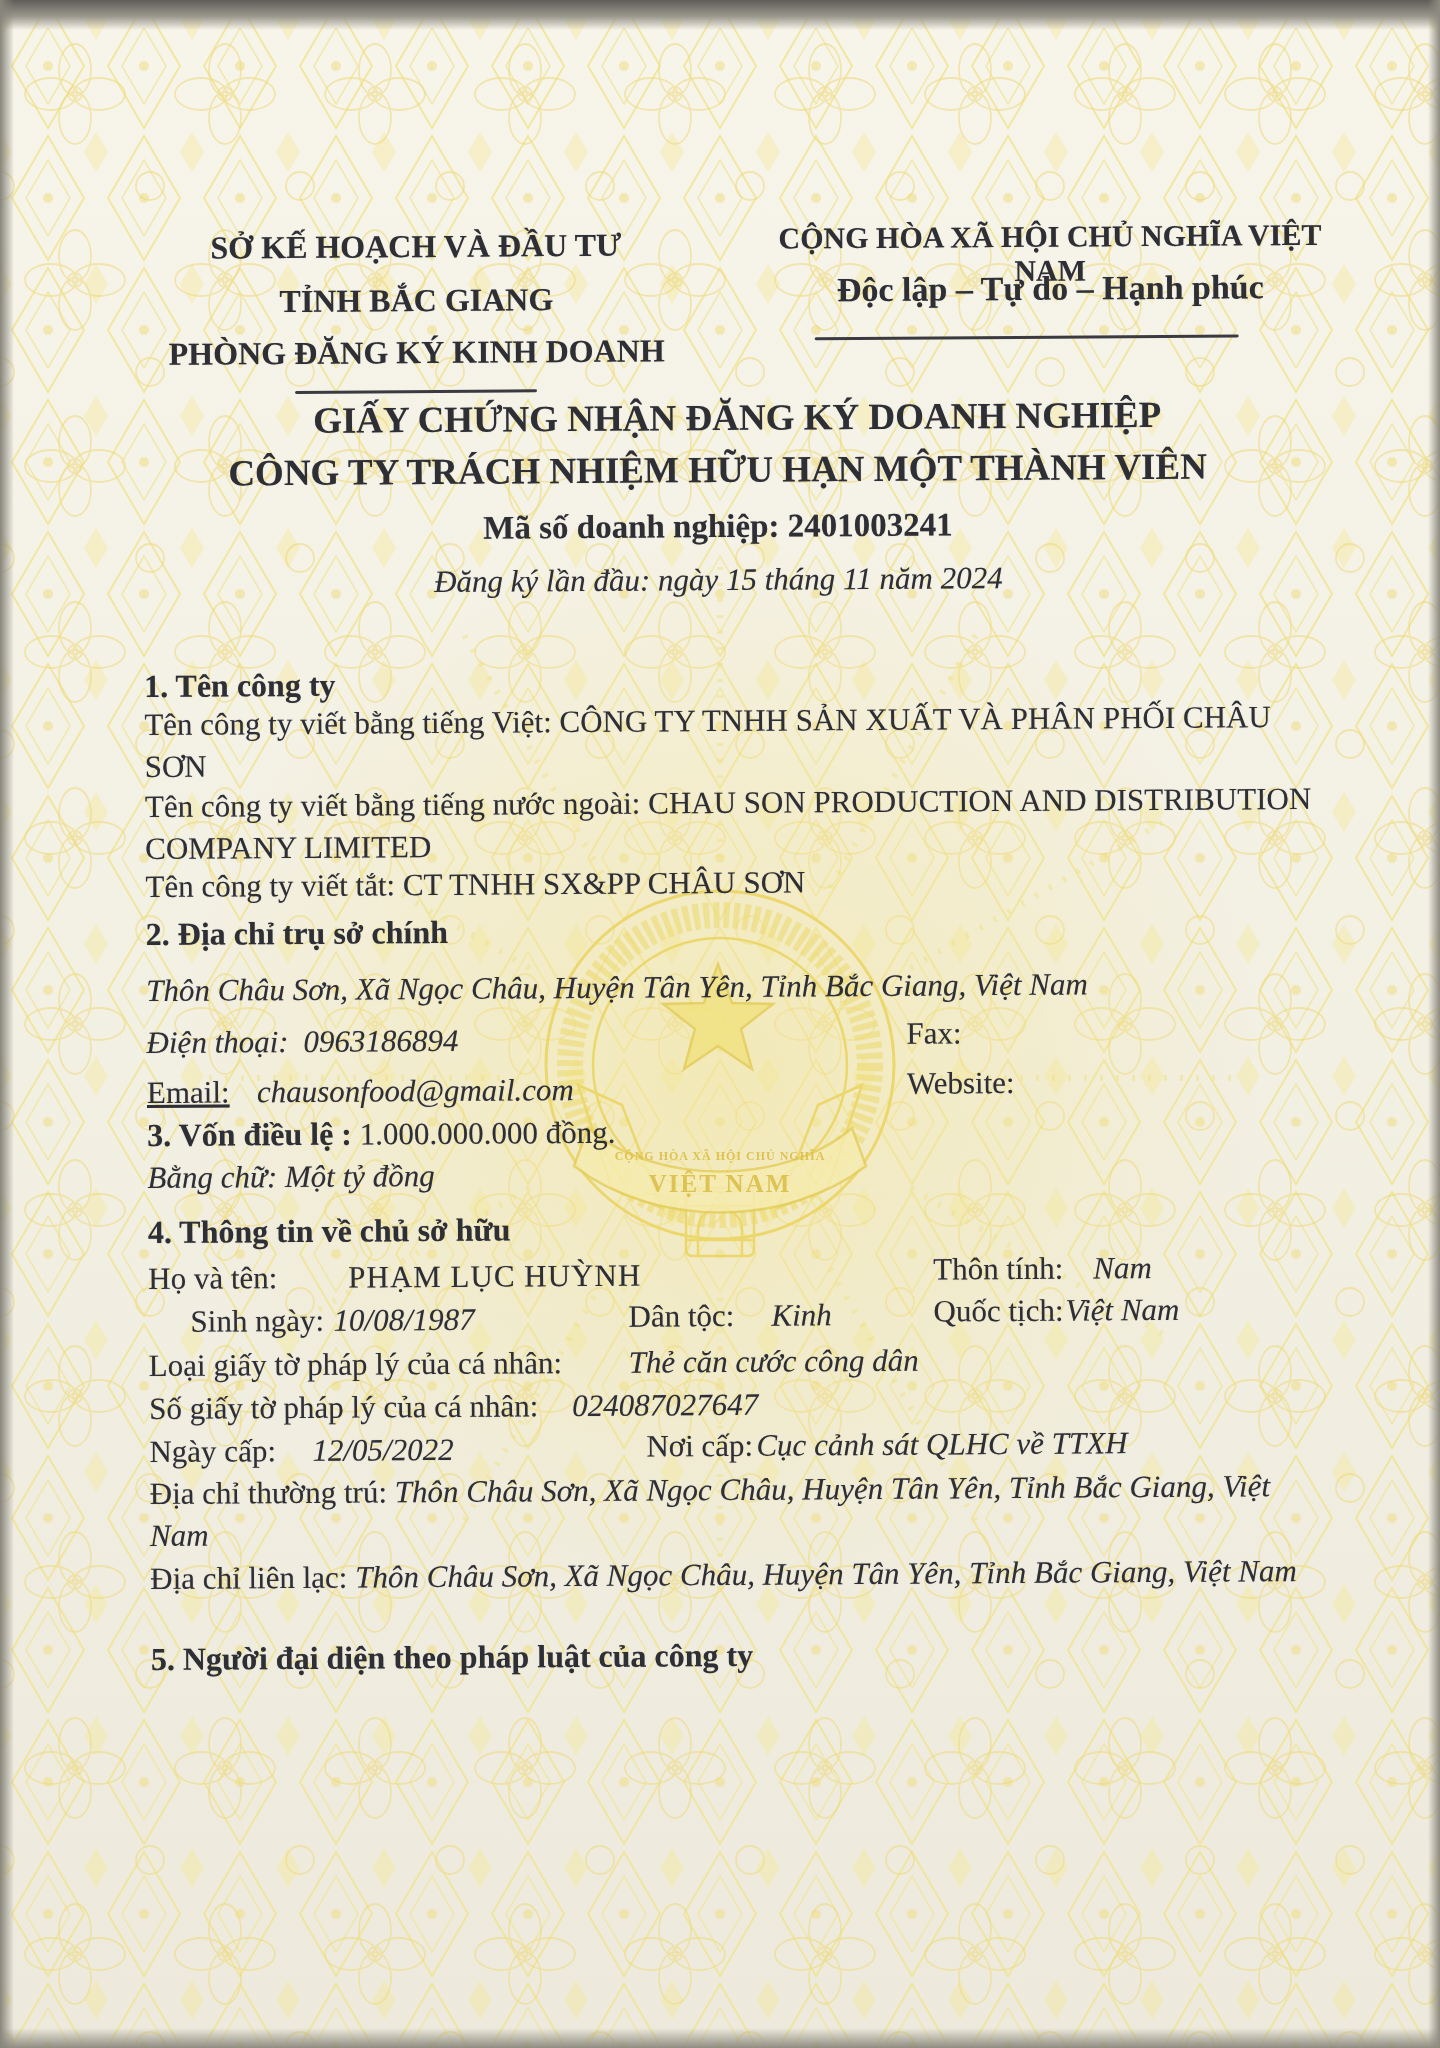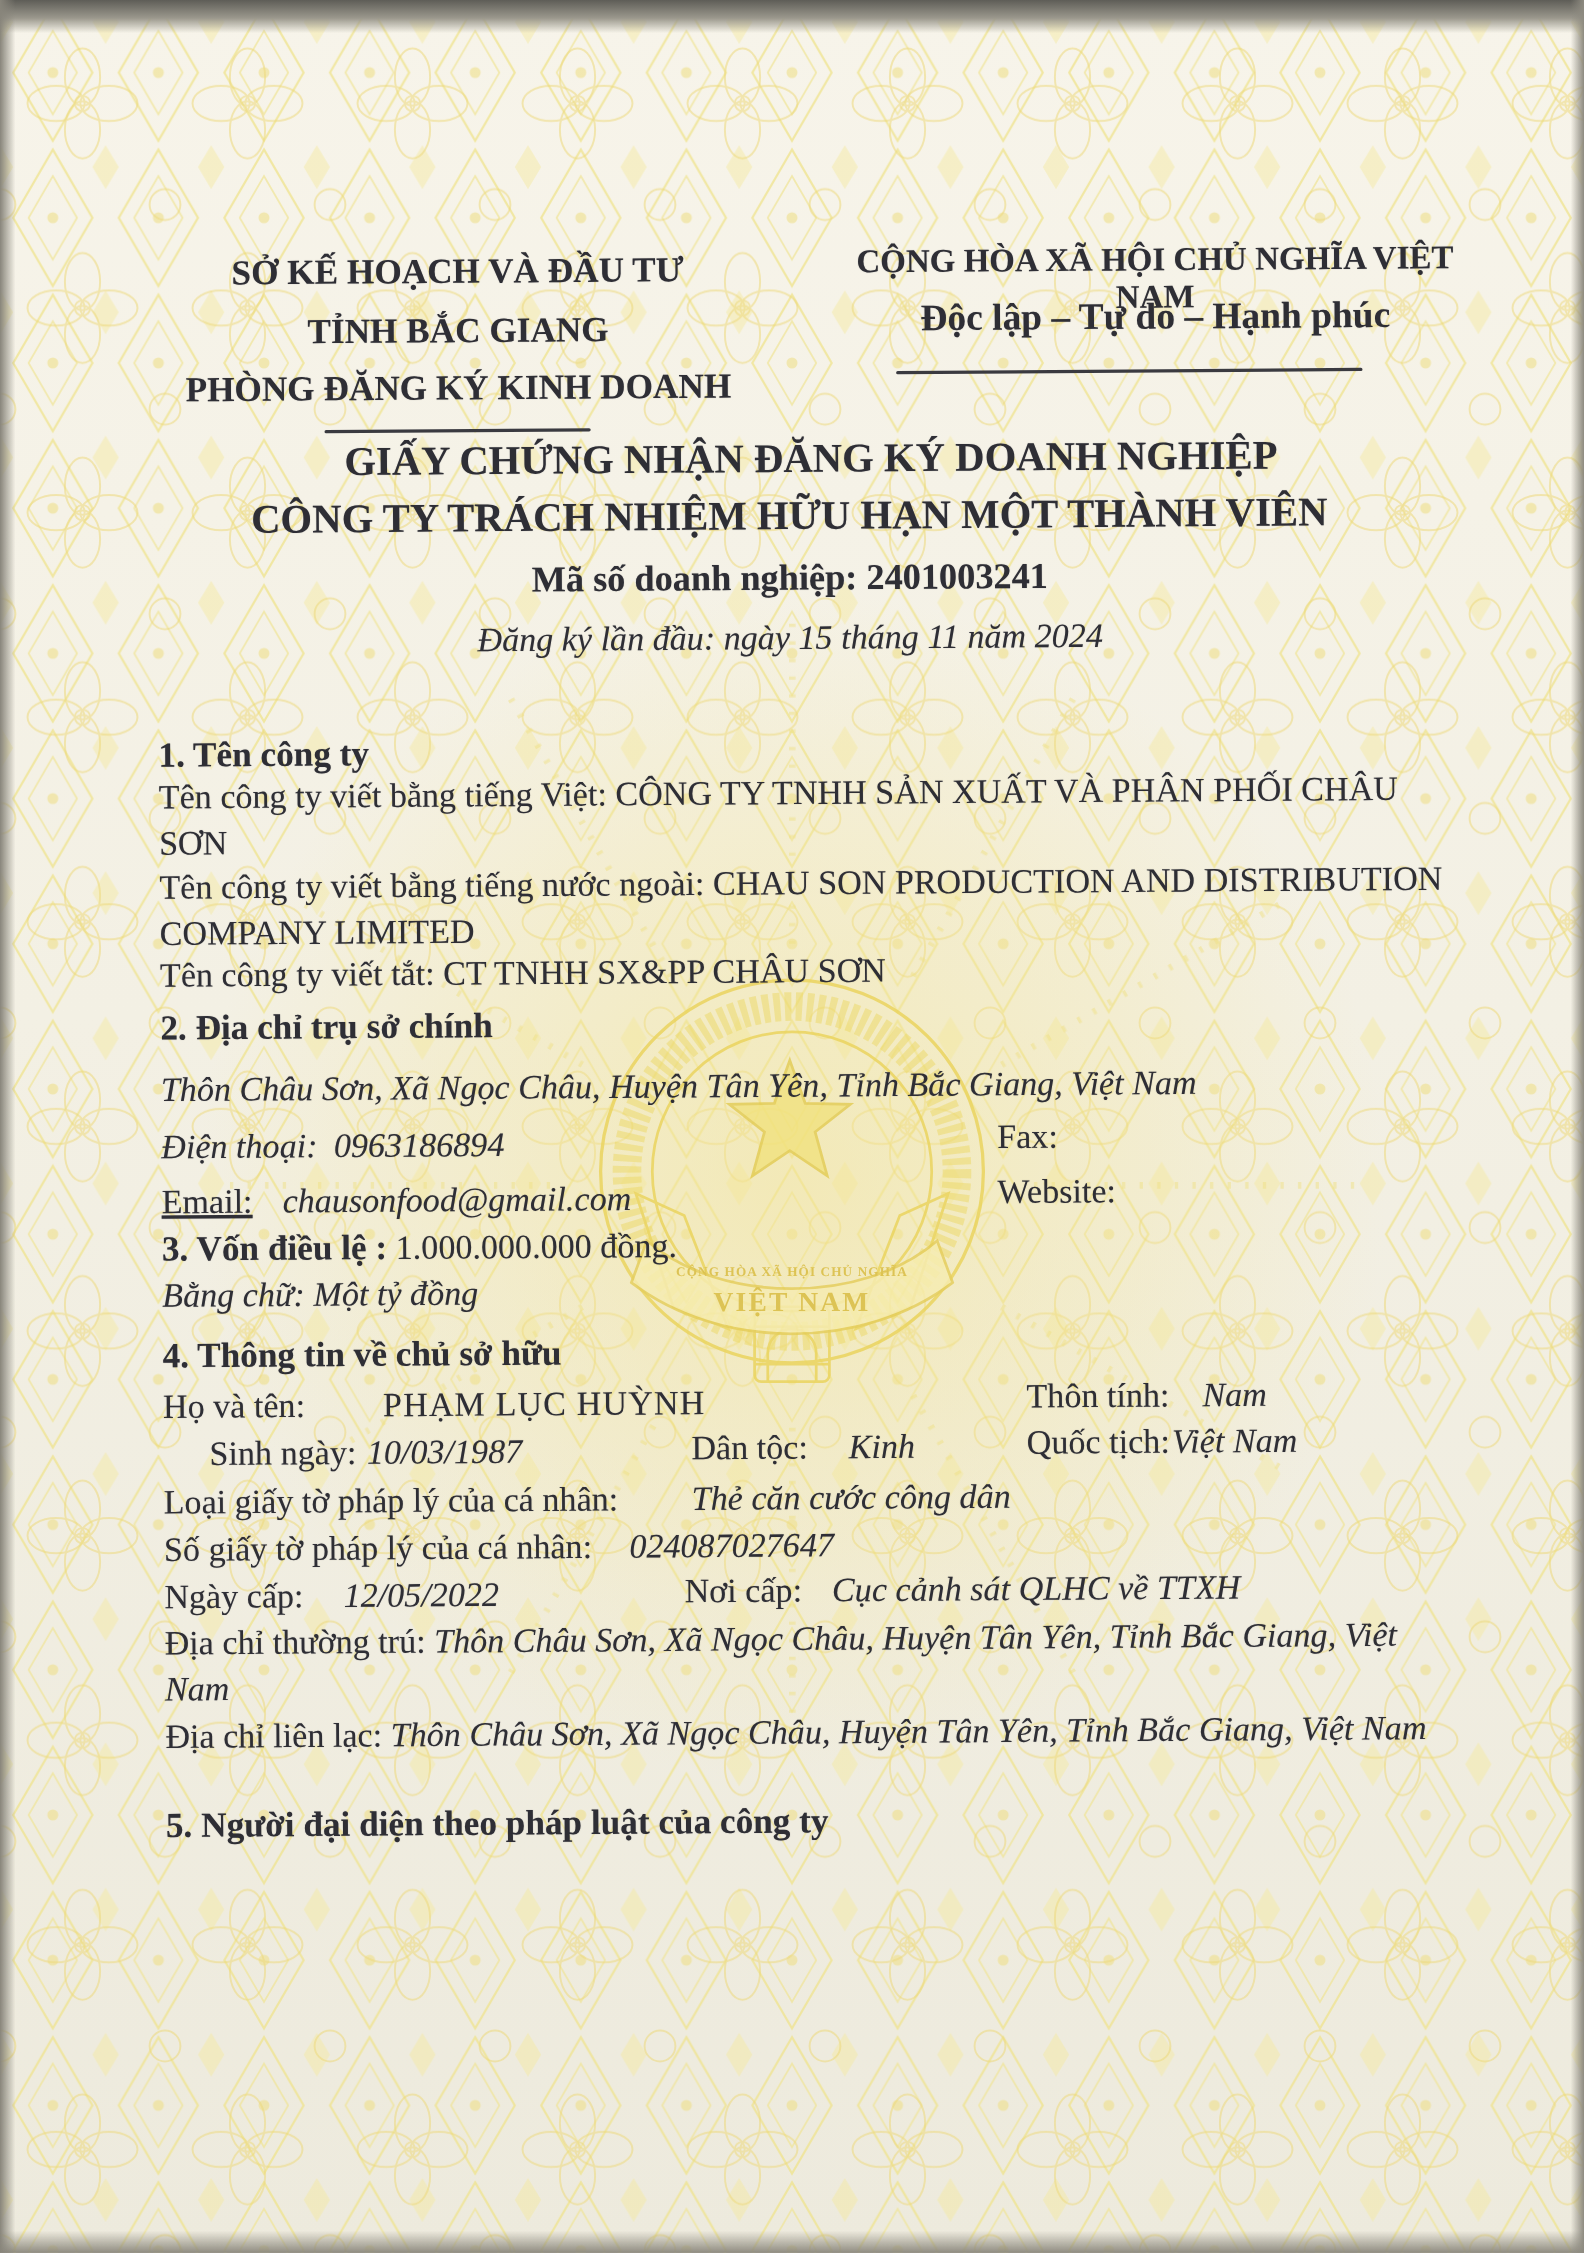--- a/index.html
+++ b/index.html
@@ -152,35 +152,35 @@
     </div>
 
     <div class="abs sec-head" style="left:145px;top:1210px;">4. Thông tin về chủ sở hữu</div>
 
     <div class="abs body-txt" style="left:145px;top:1254px;">Họ và tên:</div>
     <div class="abs body-txt" style="left:345px;top:1254px;letter-spacing:1px;">PHẠM LỤC HUỲNH</div>
     <div class="abs body-txt" style="left:930px;top:1250px;">Thôn tính:</div>
     <div class="abs body-txt i" style="left:1090px;top:1250px;">Nam</div>
 
     <div class="abs body-txt" style="left:145px;top:1297px;margin-left:42px;">Sinh ngày:</div>
-    <div class="abs body-txt i" style="left:330px;top:1297px;">10/03/1987</div>
+    <div class="abs body-txt i" style="left:330px;top:1297px;">10/08/1987</div>
     <div class="abs body-txt" style="left:625px;top:1295px;">Dân tộc:</div>
     <div class="abs body-txt i" style="left:768px;top:1295px;">Kinh</div>
     <div class="abs body-txt" style="left:930px;top:1292px;">Quốc tịch:</div>
     <div class="abs body-txt i" style="left:1062px;top:1292px;">Việt Nam</div>
 
     <div class="abs body-txt" style="left:145px;top:1341px;">Loại giấy tờ pháp lý của cá nhân:</div>
     <div class="abs body-txt i" style="left:625px;top:1341px;">Thẻ căn cước công dân</div>
 
     <div class="abs body-txt" style="left:145px;top:1384px;">Số giấy tờ pháp lý của cá nhân:</div>
     <div class="abs body-txt i" style="left:568px;top:1384px;">024087027647</div>
 
     <div class="abs body-txt" style="left:145px;top:1427px;">Ngày cấp:</div>
     <div class="abs body-txt i" style="left:308px;top:1427px;">12/05/2022</div>
-    <div class="abs body-txt" style="left:618px;top:1425px;">Nơi cấp:</div>
+    <div class="abs body-txt" style="left:642px;top:1425px;">Nơi cấp:</div>
     <div class="abs body-txt i" style="left:752px;top:1425px;">Cục cảnh sát QLHC về TTXH</div>
 
     <div class="abs body-txt" style="left:145px;top:1469px;width:1185px;">
       <span>Địa chỉ thường trú:</span>
       <span class="i">Thôn Châu Sơn, Xã Ngọc Châu, Huyện Tân Yên, Tỉnh Bắc Giang, Việt Nam</span>
     </div>
 
     <div class="abs body-txt" style="left:145px;top:1554px;width:1185px;">
       <span>Địa chỉ liên lạc:</span>
       <span class="i">Thôn Châu Sơn, Xã Ngọc Châu, Huyện Tân Yên, Tỉnh Bắc Giang, Việt Nam</span>

